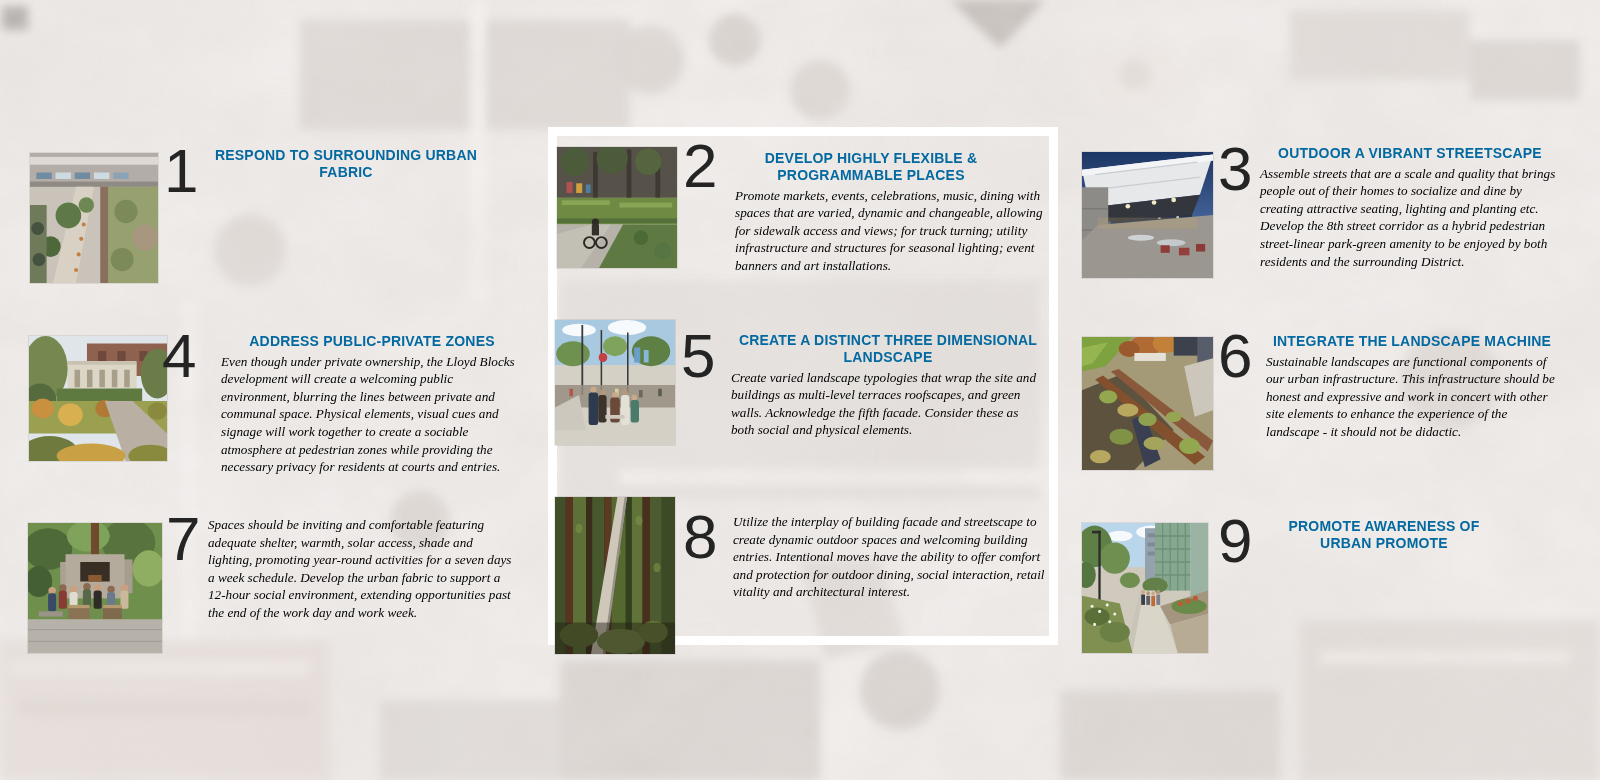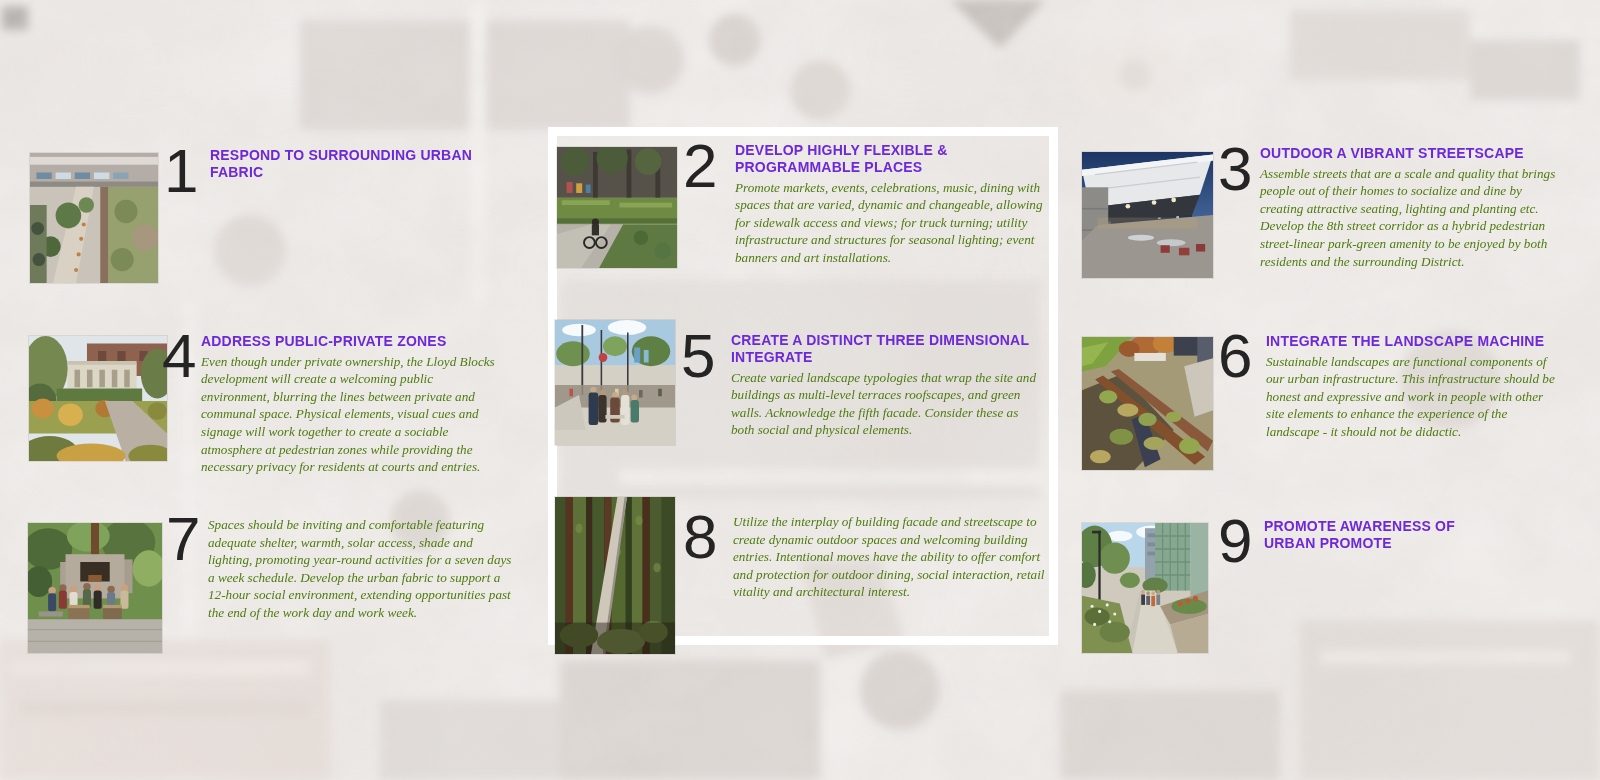--- a/index.html
+++ b/index.html
@@ -6,31 +6,31 @@
   .canvas{position:relative;width:1600px;height:780px;overflow:hidden;background:#efecea;
           font-family:"Liberation Sans",sans-serif;}
   .bg{position:absolute;inset:0;z-index:0;}
   .frame{position:absolute;left:548px;top:127px;width:510px;height:518px;
          border:9px solid #ffffff;box-sizing:border-box;z-index:1;}
   .item{position:absolute;z-index:2;}
   .photo{position:absolute;left:0;overflow:hidden;box-shadow:0 0 0 1px rgba(60,50,45,.10);}
   .photo svg{display:block;width:100%;height:100%;}
   .num{position:absolute;font:400 62px/0.85 "Liberation Sans",sans-serif;color:#242424;letter-spacing:-2px;}
   .txt{position:absolute;}
-  .txt h2{margin:0 0 3px;font:700 14px/1.2 "Liberation Sans",sans-serif;color:#6d28d9;letter-spacing:.2px;}
-  .txt p{margin:0;font:italic 400 13.2px/1.33 "Liberation Serif","DejaVu Serif",serif;color:#4d7c0f;}
+  .txt h2{margin:0 0 3px;font:700 14px/1.2 "Liberation Sans",sans-serif;color:#0369a1;letter-spacing:.2px;text-align:center;}
+  .txt p{margin:0;font:italic 400 13.2px/1.33 "Liberation Serif","DejaVu Serif",serif;color:#000000;}
 
   .i1{left:30px;top:143px;}  .i1 .photo{top:10px;width:128px;height:130px;}
   .i1 .num{left:134px;top:2px;} .i1 .txt{left:180px;top:4px;width:312px;} .i1 h2{max-width:272px;}
   .i2{left:557px;top:140px;} .i2 .photo{top:7px;width:120px;height:121px;}
-  .i2 .num{left:126px;top:0;} .i2 .txt{left:178px;top:2px;width:308px;} .i2 h2{max-width:272px;}
+  .i2 .num{left:126px;top:0;} .i2 .txt{left:178px;top:2px;width:308px;} .i2 h2{max-width:272px;margin-top:8px;}
   .i3{left:1082px;top:143px;} .i3 .photo{top:9px;width:131px;height:126px;}
   .i3 .num{left:136px;top:0;} .i3 .txt{left:178px;top:2px;width:300px;}
   .i4{left:29px;top:330px;}  .i4 .photo{top:6px;width:138px;height:125px;}
-  .i4 .num{left:133px;top:0;} .i4 .txt{left:172px;top:3px;width:302px;}
+  .i4 .num{left:133px;top:0;} .i4 .txt{left:192px;top:3px;width:302px;}
   .i5{left:555px;top:320px;} .i5 .photo{top:0;width:120px;height:125px;}
   .i5 .num{left:126px;top:10px;} .i5 .txt{left:176px;top:12px;width:314px;}
   .i6{left:1082px;top:330px;} .i6 .photo{top:7px;width:131px;height:133px;}
   .i6 .num{left:136px;top:0;} .i6 .txt{left:184px;top:3px;width:292px;}
   .i7{left:28px;top:513px;}  .i7 .photo{top:10px;width:134px;height:130px;}
   .i7 .num{left:138px;top:0;} .i7 .txt{left:180px;top:3px;width:306px;}
   .i8{left:555px;top:497px;} .i8 .photo{top:0;width:120px;height:157px;}
   .i8 .num{left:128px;top:14px;} .i8 .txt{left:178px;top:16px;width:314px;} .i8 h2{max-width:300px;}
   .i9{left:1082px;top:515px;} .i9 .photo{top:8px;width:126px;height:130px;}
   .i9 .num{left:136px;top:0;} .i9 .txt{left:182px;top:3px;width:296px;} .i9 h2{max-width:240px;}
@@ -277,21 +277,21 @@
         <circle cx="58" cy="58" r="2.4" fill="#b5977a"></circle>
           <rect x="55" y="60" width="7" height="24" rx="2" fill="#e4e0d6"></rect>
         <circle cx="66" cy="62" r="2.4" fill="#caa98a"></circle>
           <rect x="63" y="64" width="7" height="18" rx="2" fill="#4a7a6a"></rect>
         <rect x="42" y="76" width="16" height="3" fill="#cfc9bd"></rect>
         <rect y="88" width="100" height="12" fill="#d4d0c6"></rect>
       </svg>
     </div>
     <div class="num">5</div>
     <div class="txt">
-      <h2>CREATE A DISTINCT THREE DIMENSIONAL INTEGRATE</h2>
+      <h2>CREATE A DISTINCT THREE DIMENSIONAL LANDSCAPE</h2>
       <p>Create varied landscape typologies that wrap the site and buildings as multi-level terraces roofscapes, and green walls. Acknowledge the fifth facade. Consider these as both social and physical elements.</p>
     </div>
   </section>
 
   <section class="item i6">
     <div class="photo">
       <svg viewBox="0 0 100 100" preserveAspectRatio="none">
         <rect width="100" height="100" fill="#a59a78"></rect>
         <polygon points="0,0 38,0 18,22 0,26" fill="#7da23f"></polygon>
           <polygon points="0,8 20,4 8,20 0,22" fill="#94b54f"></polygon>
@@ -312,21 +312,21 @@
         <ellipse cx="30" cy="75" rx="9" ry="6" fill="#7f9245"></ellipse>
           <ellipse cx="55" cy="80" rx="8" ry="5" fill="#a5a45c"></ellipse>
           <ellipse cx="70" cy="60" rx="6" ry="4" fill="#96a552"></ellipse>
         <ellipse cx="82" cy="82" rx="8" ry="6" fill="#93a74f"></ellipse>
           <ellipse cx="14" cy="90" rx="8" ry="5" fill="#b8a85f"></ellipse>
       </svg>
     </div>
     <div class="num">6</div>
     <div class="txt">
       <h2>INTEGRATE THE LANDSCAPE MACHINE</h2>
-      <p>Sustainable landscapes are functional components of our urban infrastructure. This infrastructure should be honest and expressive and work in people with other site elements to enhance the experience of the landscape - it should not be didactic.</p>
+      <p>Sustainable landscapes are functional components of our urban infrastructure. This infrastructure should be honest and expressive and work in concert with other site elements to enhance the experience of the landscape - it should not be didactic.</p>
     </div>
   </section>
 
   <section class="item i7">
     <div class="photo">
       <svg viewBox="0 0 100 100" preserveAspectRatio="none">
         <rect width="100" height="100" fill="#6f8f4c"></rect>
         <ellipse cx="15" cy="20" rx="18" ry="16" fill="#4e6a38"></ellipse>
           <ellipse cx="75" cy="15" rx="20" ry="18" fill="#58733e"></ellipse>
         <ellipse cx="45" cy="10" rx="16" ry="12" fill="#7fa35a"></ellipse>

